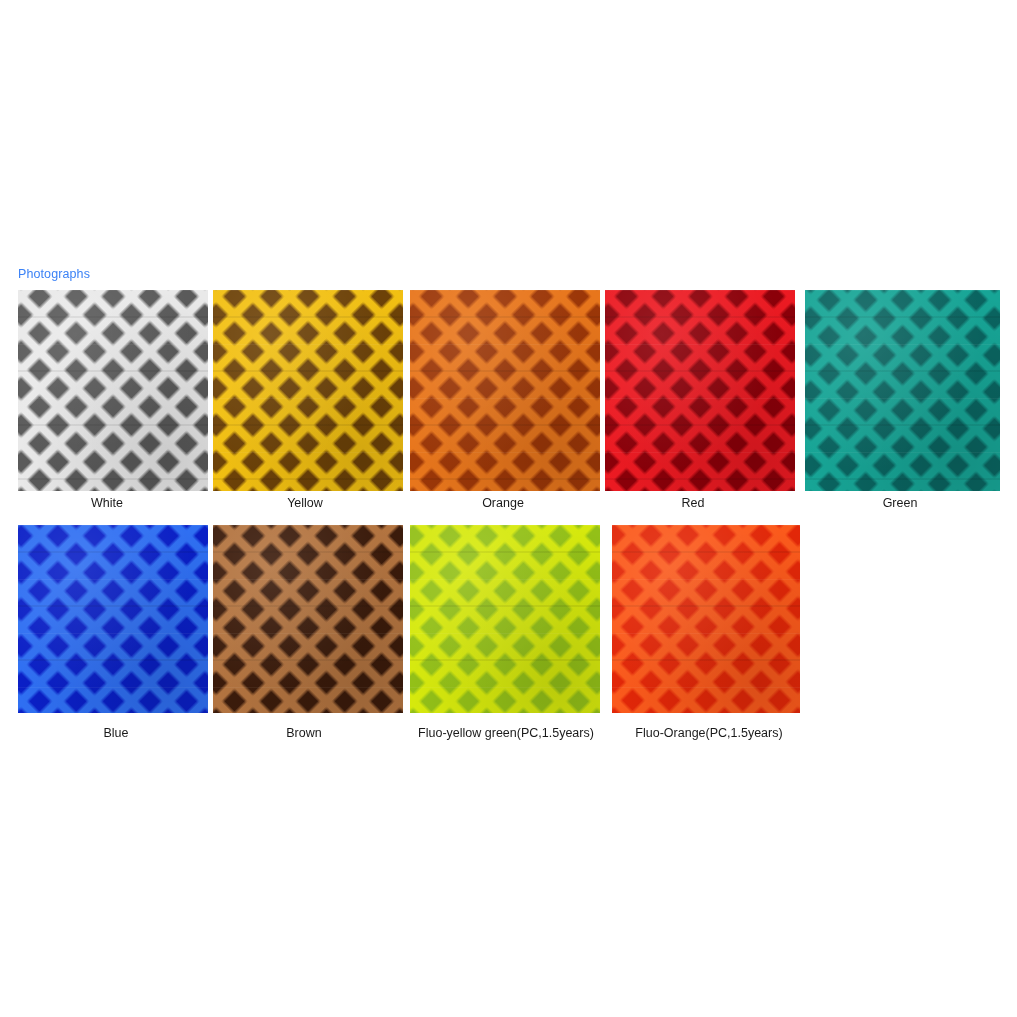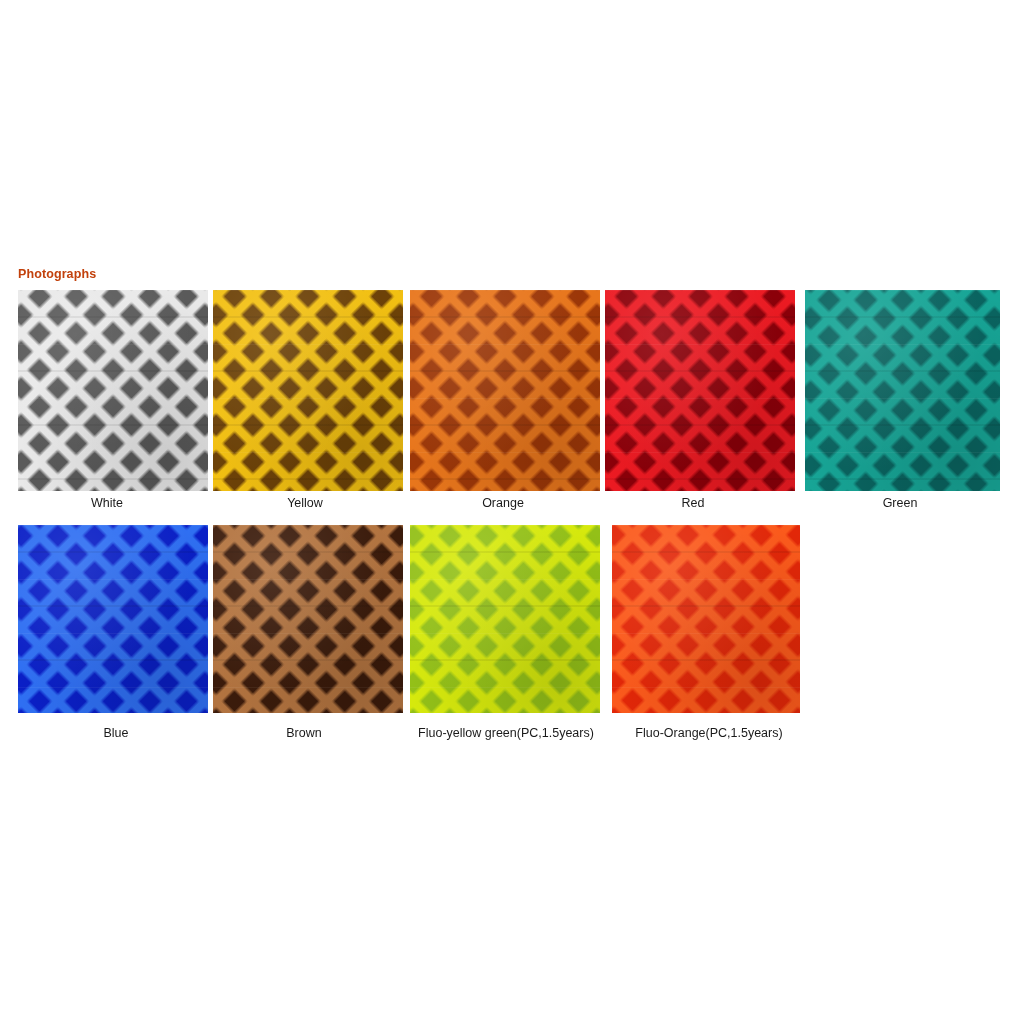--- a/index.html
+++ b/index.html
@@ -24,23 +24,23 @@
     top: 0;
     width: 1017px;
     height: 1017px;
   }
 
   .section-title {
     position: absolute;
     left: 18px;
     top: 267px;
     font-size: 12.5px;
-    font-weight: bold;
+    font-weight: normal;
     letter-spacing: 0.1px;
-    color: #c2410c;
+    color: #3b82f6;
     line-height: 14px;
     white-space: nowrap;
   }
 
   .gallery {
     position: absolute;
     left: 0;
     top: 0;
     width: 1017px;
     height: 1017px;

